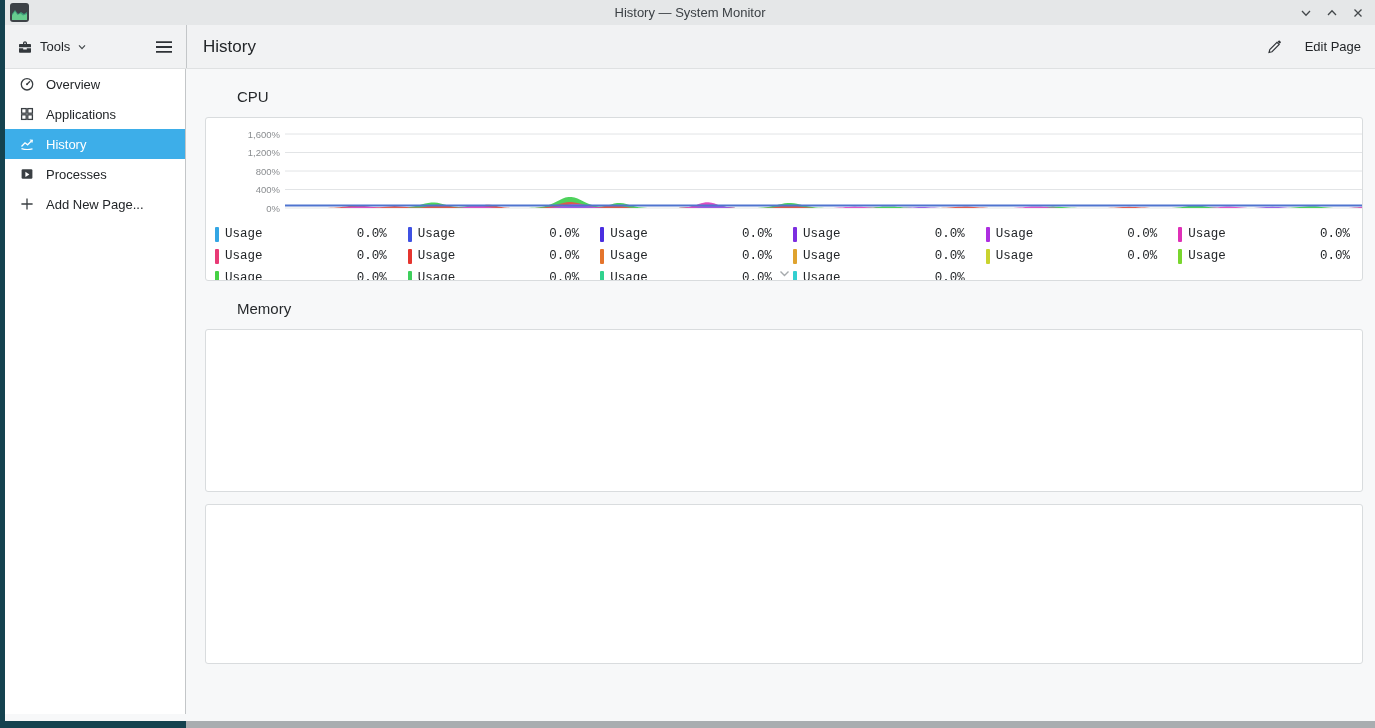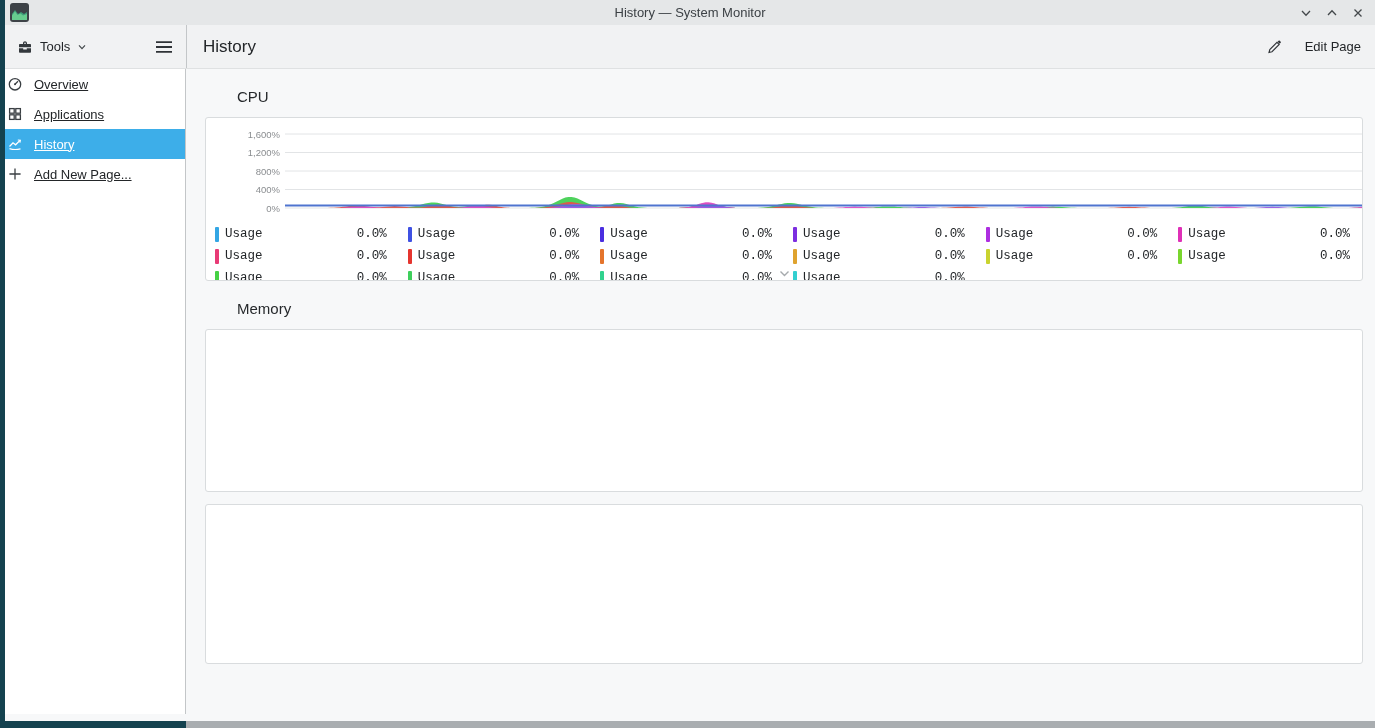--- a/index.html
+++ b/index.html
@@ -27,22 +27,22 @@
   .spacer { flex:1; }
   .hamburger-button { background:none; border:none; width:24px; height:24px; display:flex; align-items:center; justify-content:center; }
   .content-header { flex:1; display:flex; align-items:center; padding:0 14px 0 16px; border-left:1px solid #c3c6c8; }
   .page-title { font-size:17px; color:#232629; }
   .edit-page-button { margin-left:auto; display:flex; align-items:center; gap:23px; background:none; border:none;
     font-size:13px; color:#232629; }
 
   
   .sidebar { position:absolute; left:0; top:69px; width:181px; bottom:7px; background:#ffffff;
     border-right:1px solid #c3c6c8; }
-  .side-item { height:30px; display:flex; align-items:center; gap:11px; padding-left:2px;
-    font-size:13px; color:#232629;text-decoration:underline; }
+  .side-item { height:30px; display:flex; align-items:center; gap:11px; padding-left:14px;
+    font-size:13px; color:#232629; }
   .side-item .icn { width:16px; height:16px; flex:0 0 16px; }
   .side-item.selected { background:#3daee9; color:#ffffff; }
 
   
   .content { position:absolute; left:186px; top:69px; right:0; height:652px; background:#f7f8f9;
     padding:0 12px 0 14px; overflow:hidden; }
   .section-title { margin-top:19px; font-size:15px; line-height:17px; color:#26292c;margin-left:32px; }
   .card { margin-top:12px; background:#ffffff; border:1px solid #d9dcde; border-radius:3px;
     position:relative; overflow:hidden;padding-left:28px; }
   .card.cpu { height:164px; }
@@ -151,20 +151,27 @@
       </svg>
       <span>Applications</span>
     </div>
     <div class="side-item selected">
       <svg class="glyph icn" viewBox="0 0 16 16">
         <polyline points="2.5,10.5 6,6.8 8.6,8.8 13,4.4" fill="none" stroke="#ffffff" stroke-width="1.3"></polyline>
         <polyline points="10.8,4 13.3,4.2 12.9,6.6" fill="none" stroke="#ffffff" stroke-width="1.2"></polyline>
         <path d="M2.5 12.6 C5.5 13.6 10.5 13.6 13.5 12.8" fill="none" stroke="#ffffff" stroke-width="1.2"></path>
       </svg>
       <span>History</span>
+    </div>
+    <div class="side-item">
+      <svg class="glyph icn" viewBox="0 0 16 16">
+        <rect x="2.6" y="3.2" width="10.8" height="9.6" rx="1.2" fill="#3a3f43"></rect>
+        <path d="M6.4 5.8l4 2.6-4 2.6z" fill="#ffffff"></path>
+      </svg>
+      <span>Processes</span>
     </div>
     <div class="side-item">
       <svg class="glyph icn" viewBox="0 0 16 16">
         <path d="M8 2.4v11.2 M2.4 8h11.2" stroke="#3a3f43" stroke-width="1.3"></path>
       </svg>
       <span>Add New Page...</span>
     </div>
   </div>
 
   <div class="content">

